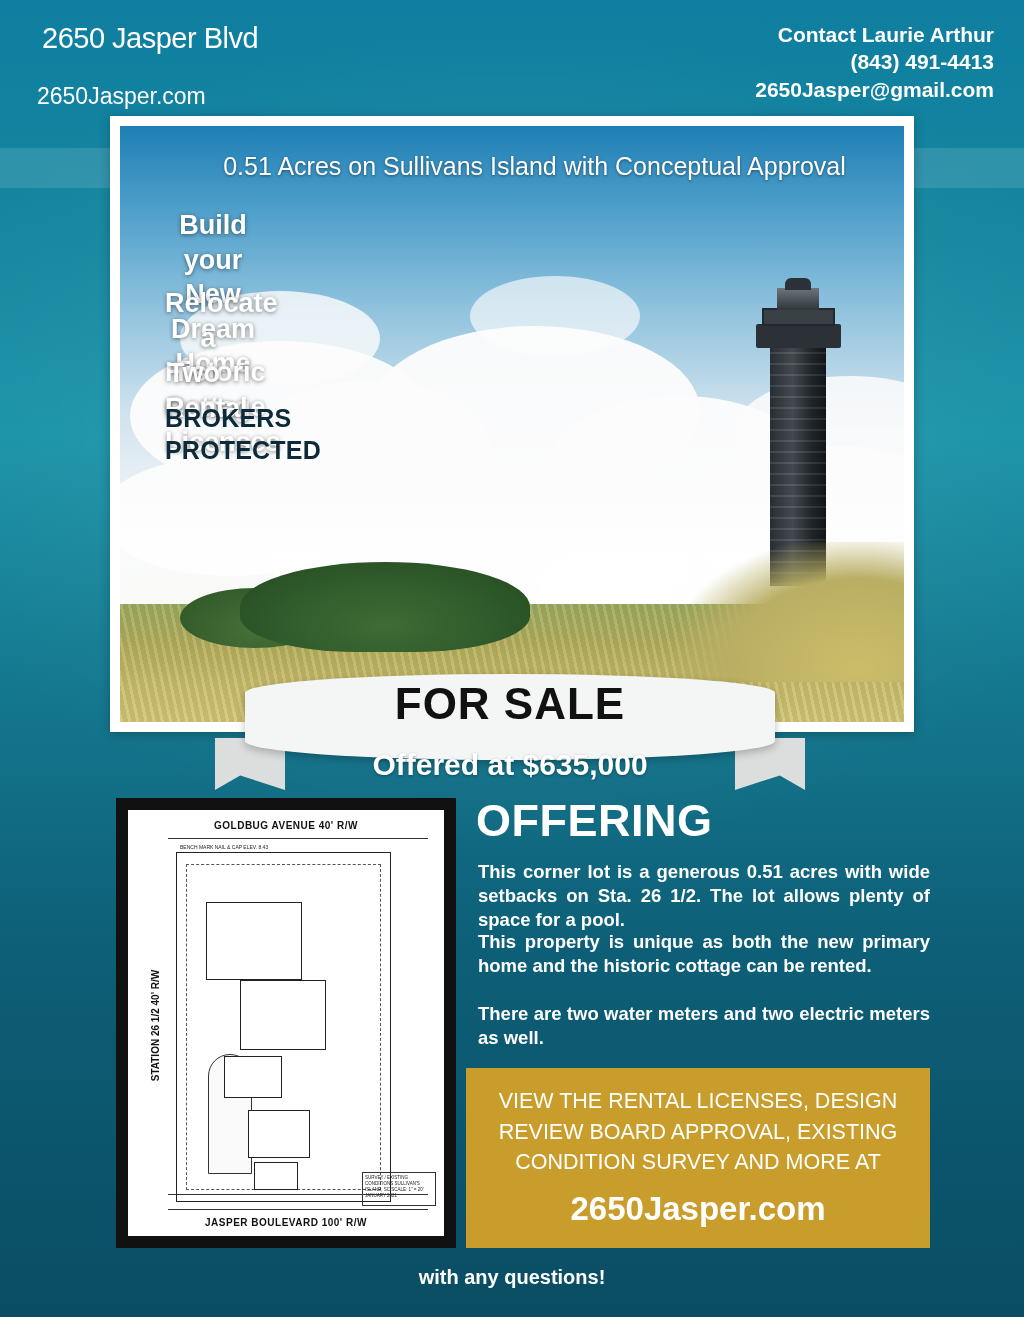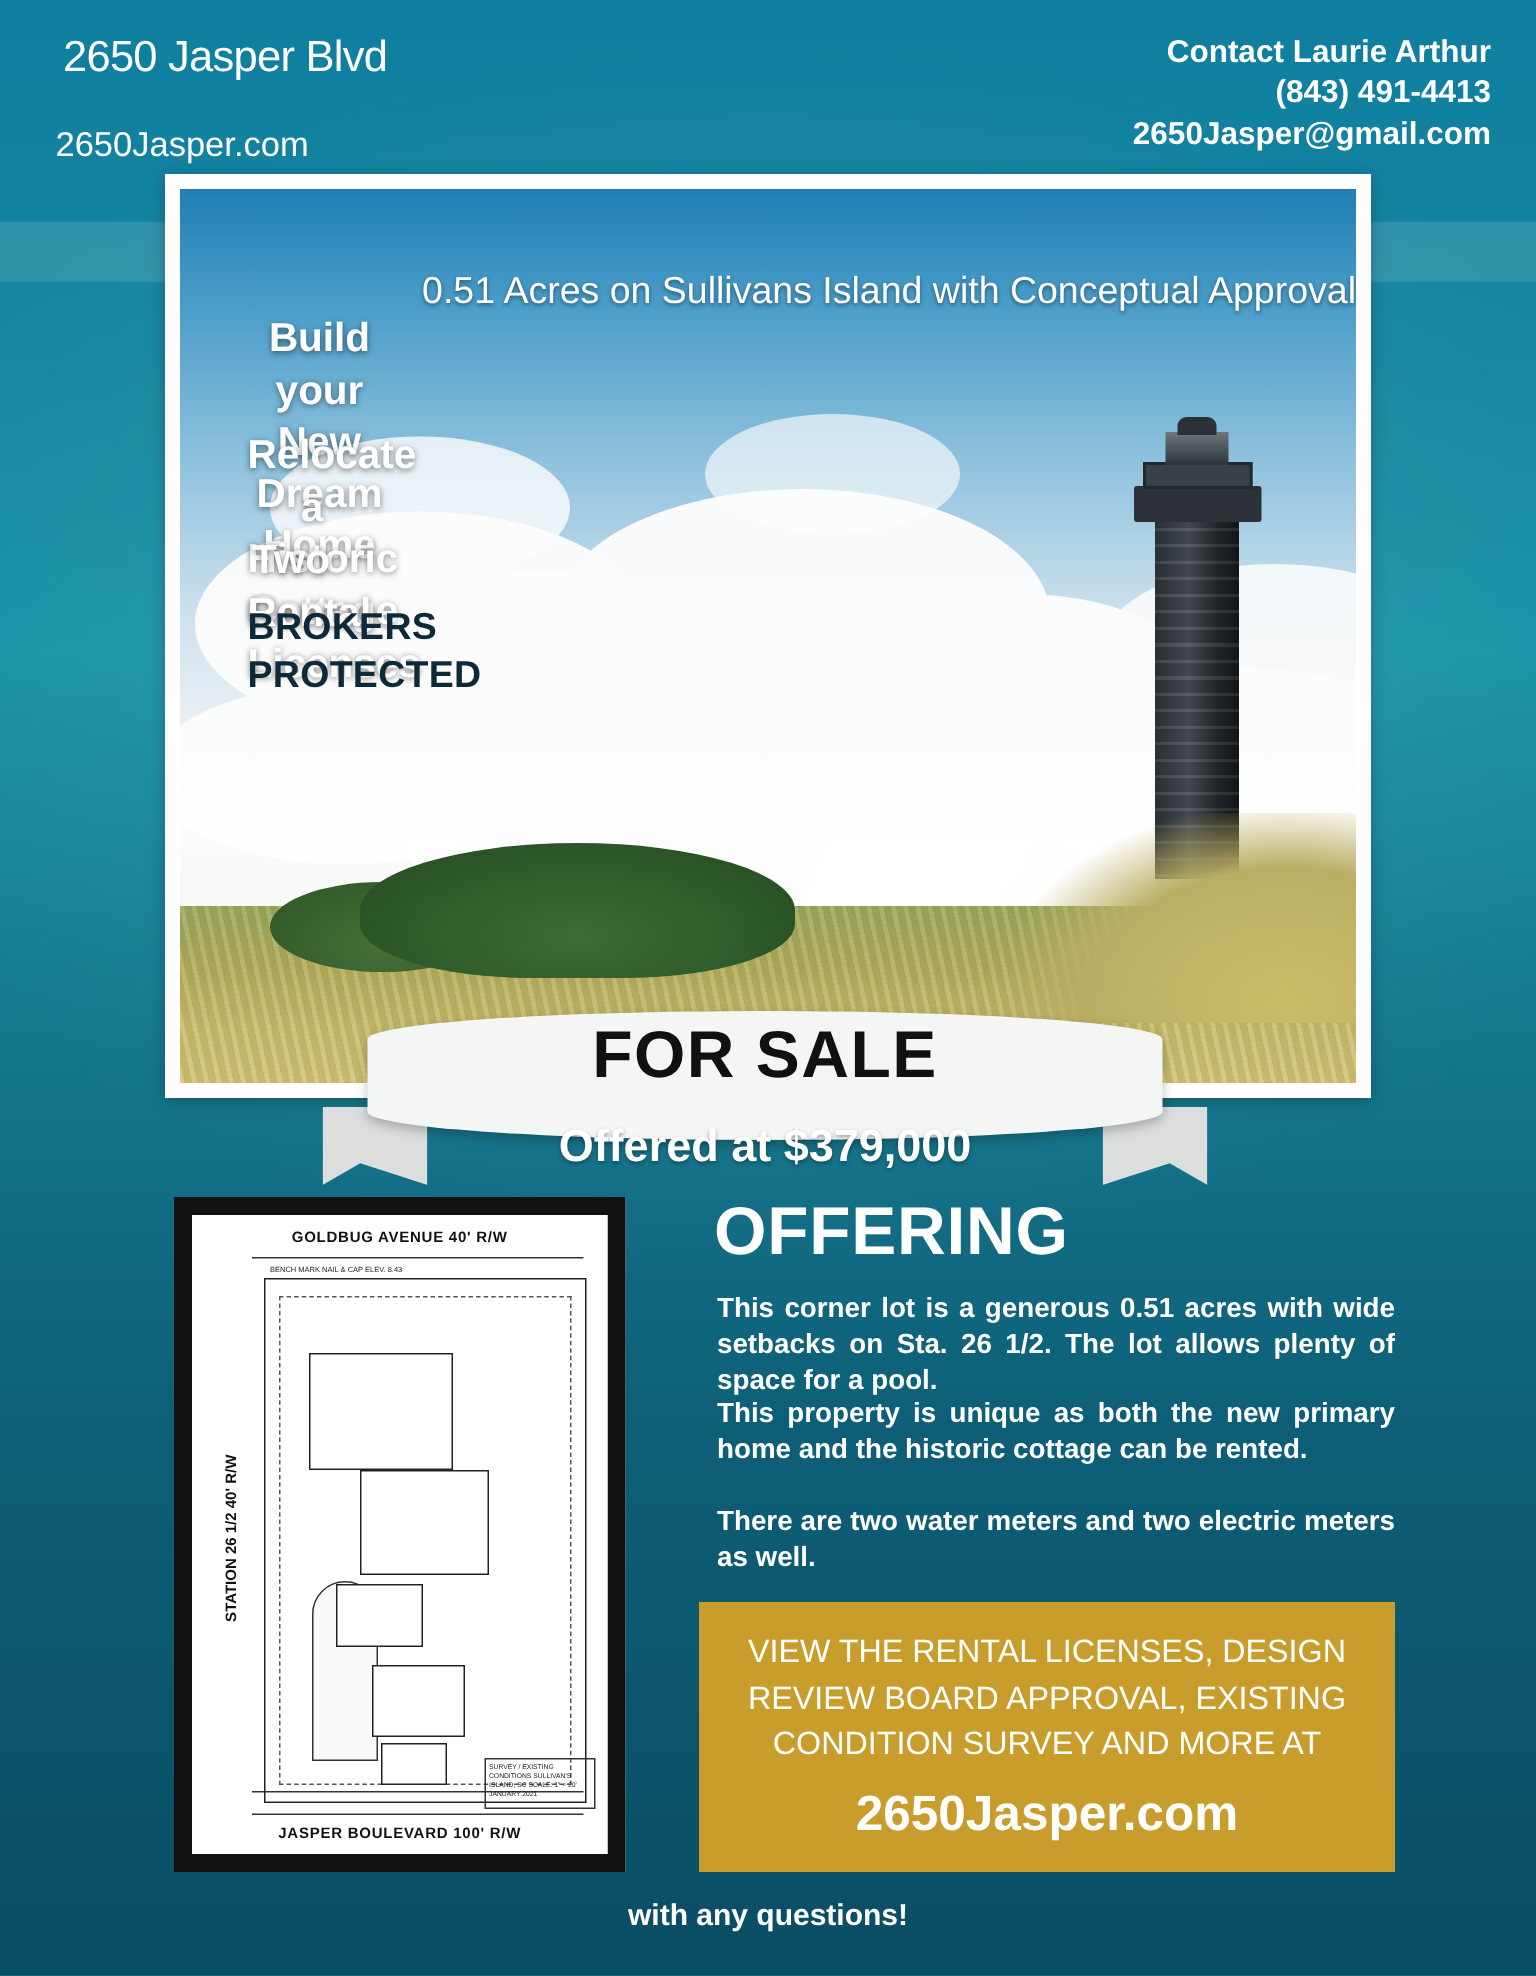--- a/index.html
+++ b/index.html
@@ -120,22 +120,22 @@
   .grass-r {
     position:absolute; right:0; bottom:40px; width:230px; height:140px;
     background:radial-gradient(ellipse at 80% 90%, #cbbd69 0%, #b9ae63 50%, rgba(185,174,99,0) 75%);
   }
   .pole {
     position:absolute; left:317px; top:500px; width:2px; height:120px; background:rgba(60,60,60,0.55);
   }
   
   .sub-banner {
     position:absolute; left:0; top:26px; width:100%;
-    text-align:right; padding-left:45px;
-    font-size:25px; color:#ffffff; text-shadow:0 1px 3px rgba(0,0,0,0.45);margin-top:28px;
+    text-align:center; padding-left:45px;
+    font-size:25px; color:#ffffff; text-shadow:0 1px 3px rgba(0,0,0,0.45);
   }
   .bullets {
     position:absolute; left:45px; top:82px; width:480px;
     color:#ffffff; text-align:center; line-height:1.28;
   }
   .bullets .b1 { font-size:27px; font-weight:bold; text-shadow:0 1px 4px rgba(0,0,0,0.5); }
   .bullets .b2 { font-size:27px; font-weight:bold; text-shadow:0 1px 4px rgba(0,0,0,0.5); }
   .bullets .b3 { font-size:27px; font-weight:bold; text-shadow:0 1px 4px rgba(0,0,0,0.5); }
   .bullets .b4 { font-size:25px; font-weight:bold; color:#0c2a3a; margin-top:4px; letter-spacing:0.2px;}
 
@@ -159,21 +159,21 @@
     line-height:1;
   }
   .offered {
     position:absolute; left:215px; top:748px; width:590px;
     text-align:center; font-size:30px; font-weight:bold; color:#ffffff;
     text-shadow:0 1px 3px rgba(0,0,0,0.35);
   }
 
   
   .plan-card {
-    position:absolute; left:116px; top:798px; width:301px; height:450px;
+    position:absolute; left:116px; top:798px; width:340px; height:450px;
     background:#ffffff; border:12px solid #111; padding:0;
   }
   .plan-inner { position:relative; width:100%; height:100%; background:#fff; overflow:hidden; }
   .plan-title-top {
     position:absolute; top:10px; left:0; right:0; text-align:center;
     font-size:10px; font-weight:bold; color:#111; letter-spacing:0.5px;
   }
   .plan-title-bot {
     position:absolute; bottom:8px; left:0; right:0; text-align:center;
     font-size:10px; font-weight:bold; color:#111; letter-spacing:0.5px;
@@ -309,21 +309,21 @@
       </div>
     </div>
   </div>
 
   <div class="ribbon">
     <div class="rb-tail-l"></div>
     <div class="rb-tail-r"></div>
     <div class="rb-main"></div>
     <div class="rb-text">FOR SALE</div>
   </div>
-  <div class="offered">Offered at $379,000</div>
+  <div class="offered">Offered at $635,000</div>
 
   <div class="plan-card">
     <div class="plan-inner">
       <div class="plan-title-top">GOLDBUG AVENUE  40'  R/W</div>
       <div class="plan-title-bot">JASPER BOULEVARD  100'  R/W</div>
       <div class="plan-title-left">STATION 26 1/2   40'   R/W</div>
 
       <div class="road-top"></div>
       <div class="road-bot"></div>
 

